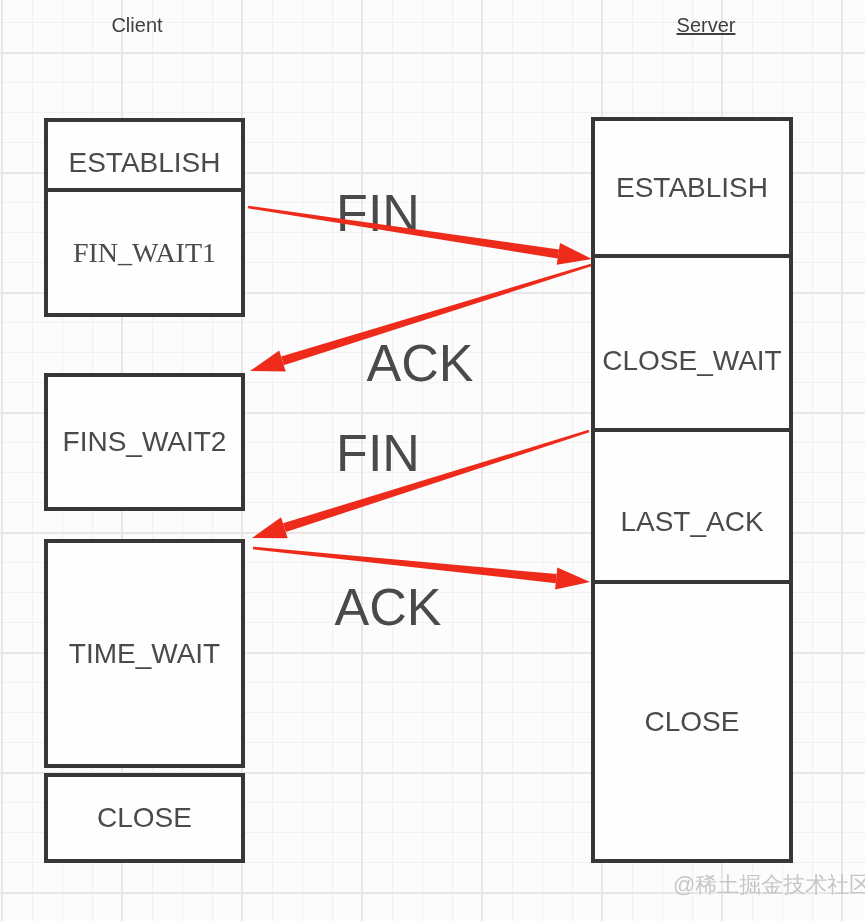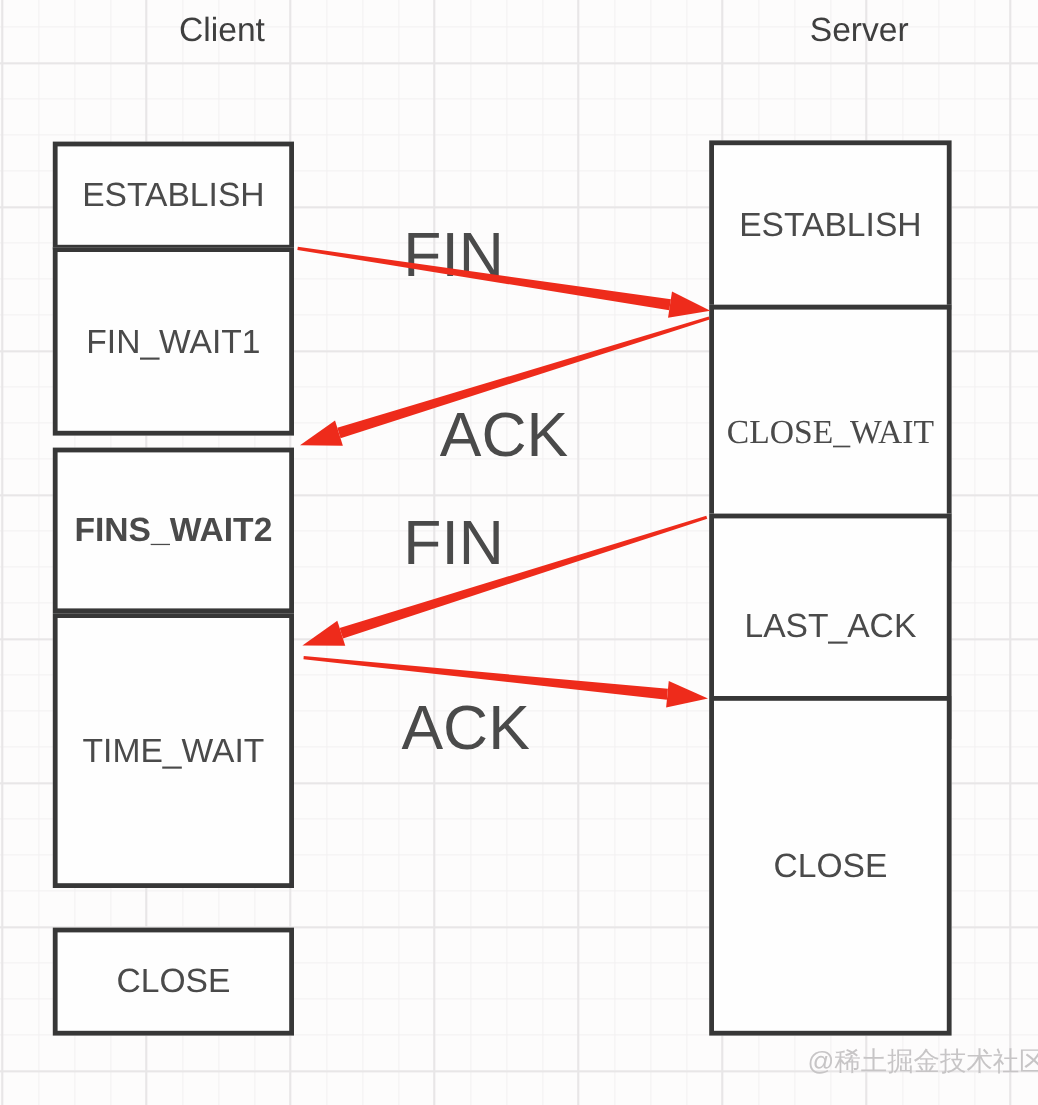--- a/index.html
+++ b/index.html
@@ -18,54 +18,53 @@
       linear-gradient(to right, #e8e6e7 2px, transparent 2px),
       linear-gradient(to bottom, #e8e6e7 2px, transparent 2px),
       linear-gradient(to right, #f2f0f1 1px, transparent 1px),
       linear-gradient(to bottom, #f2f0f1 1px, transparent 1px);
     background-size: 120px 120px, 120px 120px, 30px 30px, 30px 30px;
     background-position: 1px 0px, 0px -68px, 2px 0px, 0px 22px;
   }
   .title {
     position: absolute;
     transform: translateX(-50%);
-    font-size: 28px;
+    font-size: 20px;
     line-height: 36px;
     color: #3f3f3f;
     white-space: nowrap;
-    margin-left: 48px;
   }
   .title-client { left: 137px; top: 7px; }
-  .title-server { left: 668px; top: 7px; }
+  .title-server { left: 706px; top: 7px; text-decoration: underline; }
 
   .box {
     position: absolute;
     box-sizing: border-box;
     border: 4px solid #373737;
     background: #fefefe;
     display: flex;
     align-items: center;
     justify-content: center;
   }
   .box span {
     font-size: 28px;
     color: #4a4a4a;
     white-space: nowrap;
   }
   
   .c-col { left: 44px;  width: 201px; }
   .c1 { top: 118px; height: 90px;  }
-  .c2 { top: 206px; height: 157px; }
-  .c3 { top: 373px; height: 138px; font-weight: bold; }
-  .c4 { top: 511px; height: 229px; }
+  .c2 { top: 188px; height: 129px; font-family: Liberation Serif, serif; }
+  .c3 { top: 373px; height: 138px; }
+  .c4 { top: 539px; height: 229px; }
   .c5 { top: 773px; height: 90px;  }
   
   .s-col { left: 591px; width: 202px; }
   .s1 { top: 117px; height: 141px; }
-  .s2 { top: 254px; height: 214px; font-family: Liberation Serif, serif; }
+  .s2 { top: 254px; height: 214px; }
   .s3 { top: 428px; height: 188px; }
   .s4 { top: 580px; height: 283px; }
 
   .msg-label {
     position: absolute;
     transform: translateX(-50%);
     font-size: 52px;
     line-height: 72px;
     color: #4a4a4a;
     white-space: nowrap;

